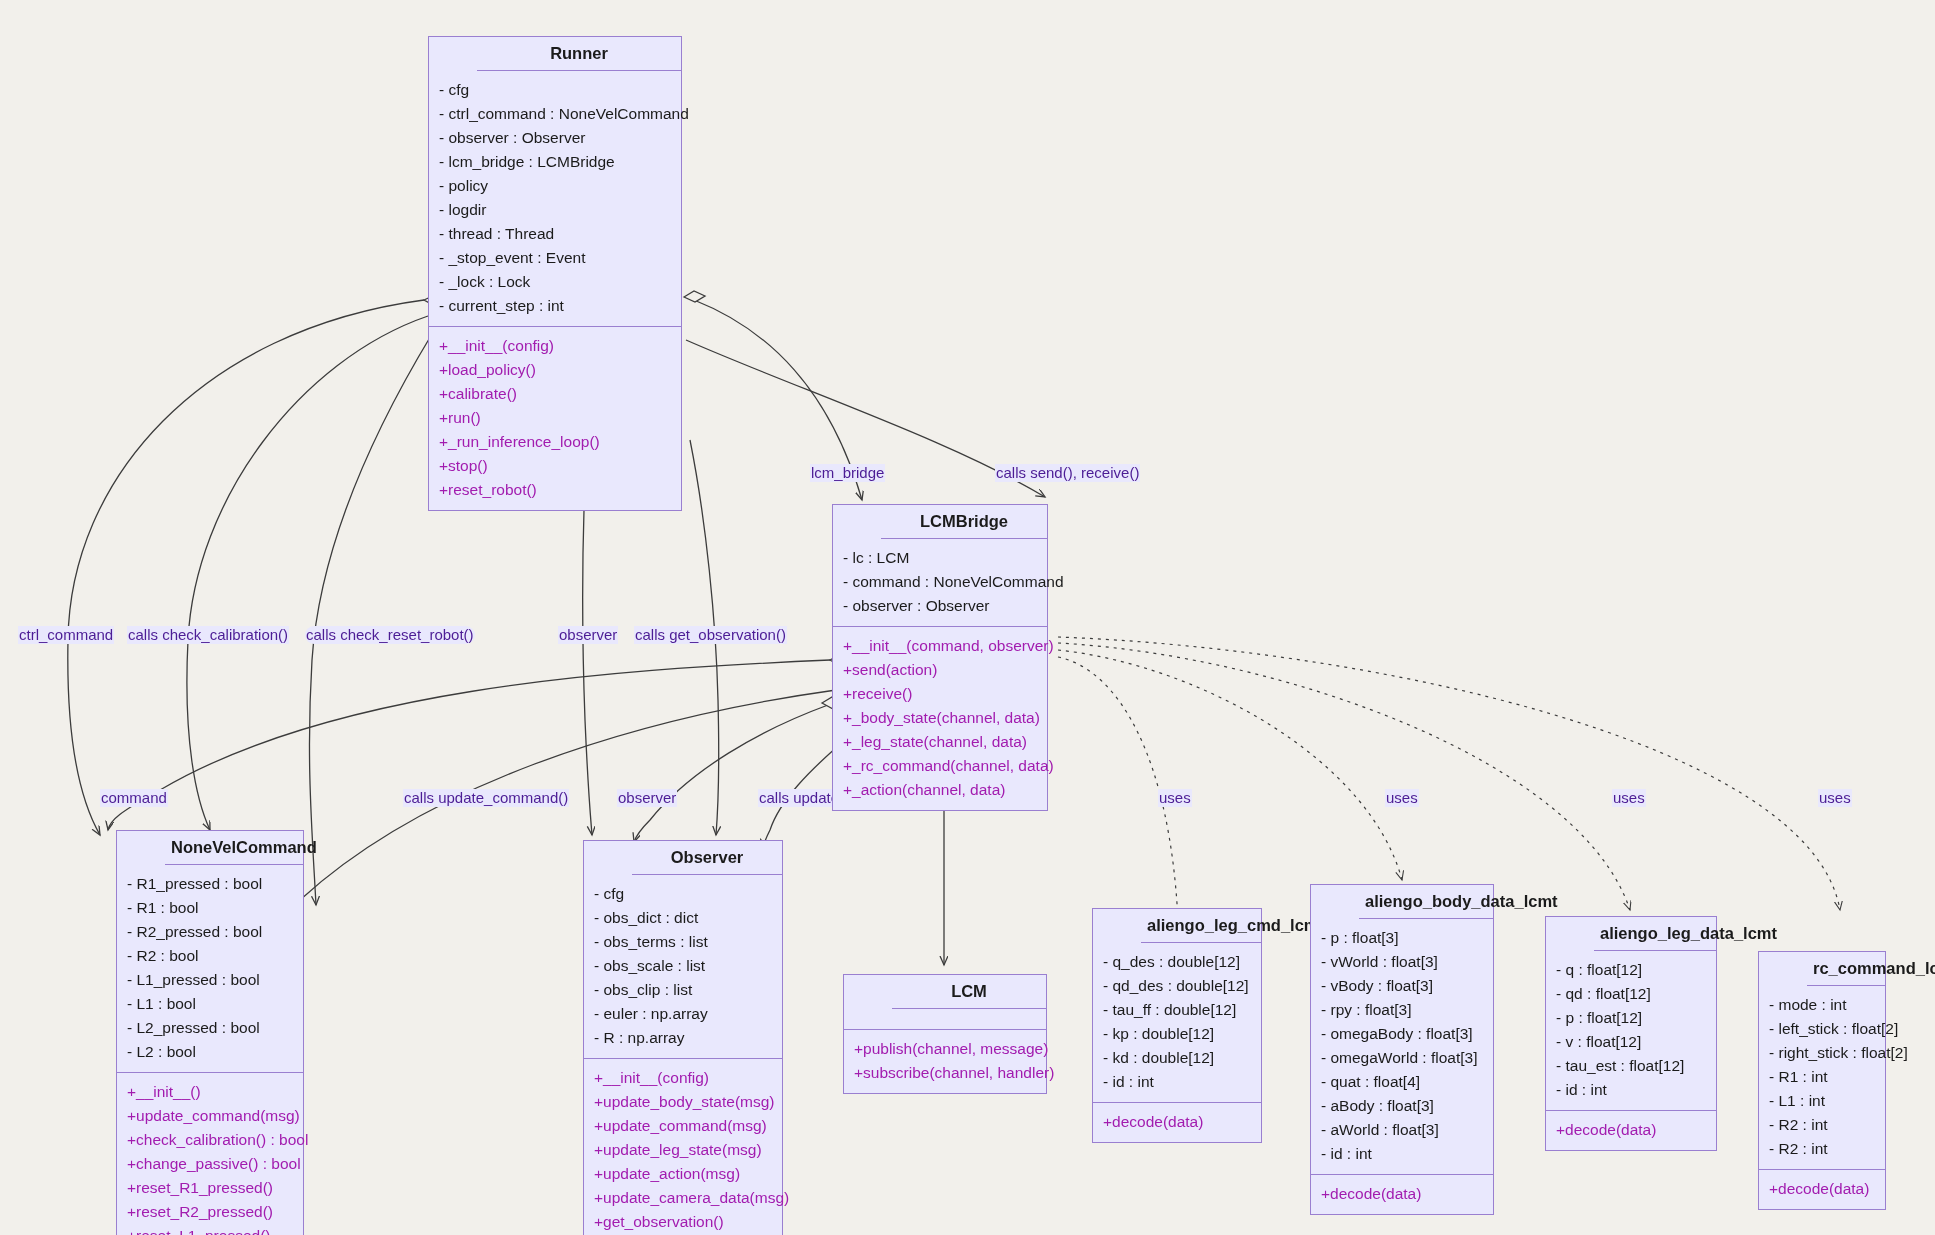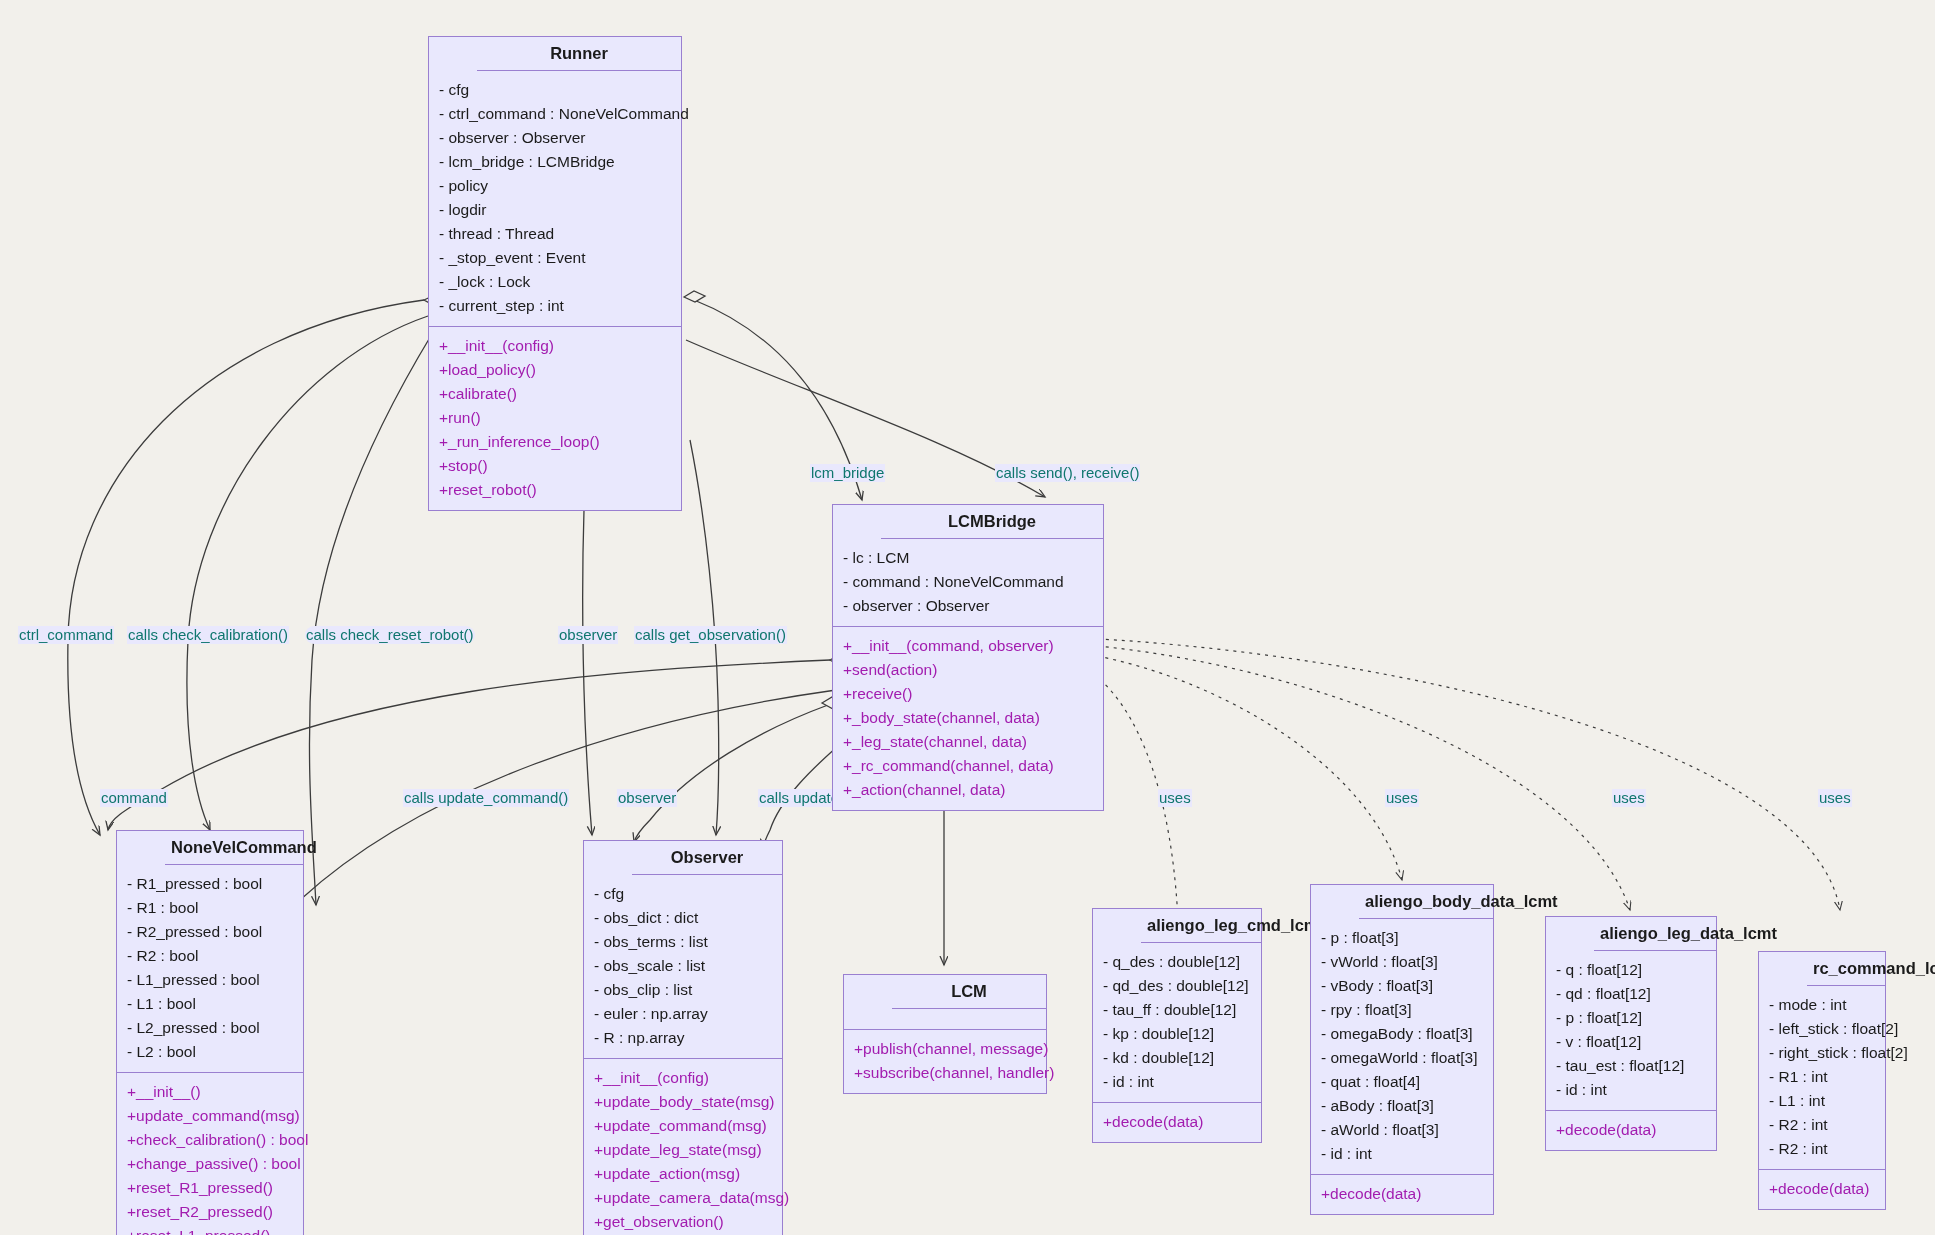--- a/index.html
+++ b/index.html
@@ -73,21 +73,21 @@
   }
   .cls-section.ops .row {
     font-size: 15.5px;
     color: #a21caf;
     line-height: 1.55;
     white-space: nowrap;
   }
   .elabel {
     position: absolute;
     font-size: 15px;
-    color: #0f766e;
+    color: #4c1d95;
     background: #e9e8fd;
     white-space: nowrap;
     line-height: 1.2;
     padding: 0 1px;
   }
 </style>
 </head>
 <body>
 
 <div id="canvas">
@@ -177,21 +177,21 @@
       <div class="row">+__init__(config)</div>
       <div class="row">+load_policy()</div>
       <div class="row">+calibrate()</div>
       <div class="row">+run()</div>
       <div class="row">+_run_inference_loop()</div>
       <div class="row">+stop()</div>
       <div class="row">+reset_robot()</div>
     </div>
   </div>
 
-  <div class="cls" style="left:832px; top:504px; width:272px;">
+  <div class="cls" style="left:832px; top:504px; width:216px;">
     <div class="cls-title">LCMBridge</div>
     <div class="cls-section attrs">
       <div class="row">- lc : LCM</div>
       <div class="row">- command : NoneVelCommand</div>
       <div class="row">- observer : Observer</div>
     </div>
     <div class="cls-section ops">
       <div class="row">+__init__(command, observer)</div>
       <div class="row">+send(action)</div>
       <div class="row">+receive()</div>

